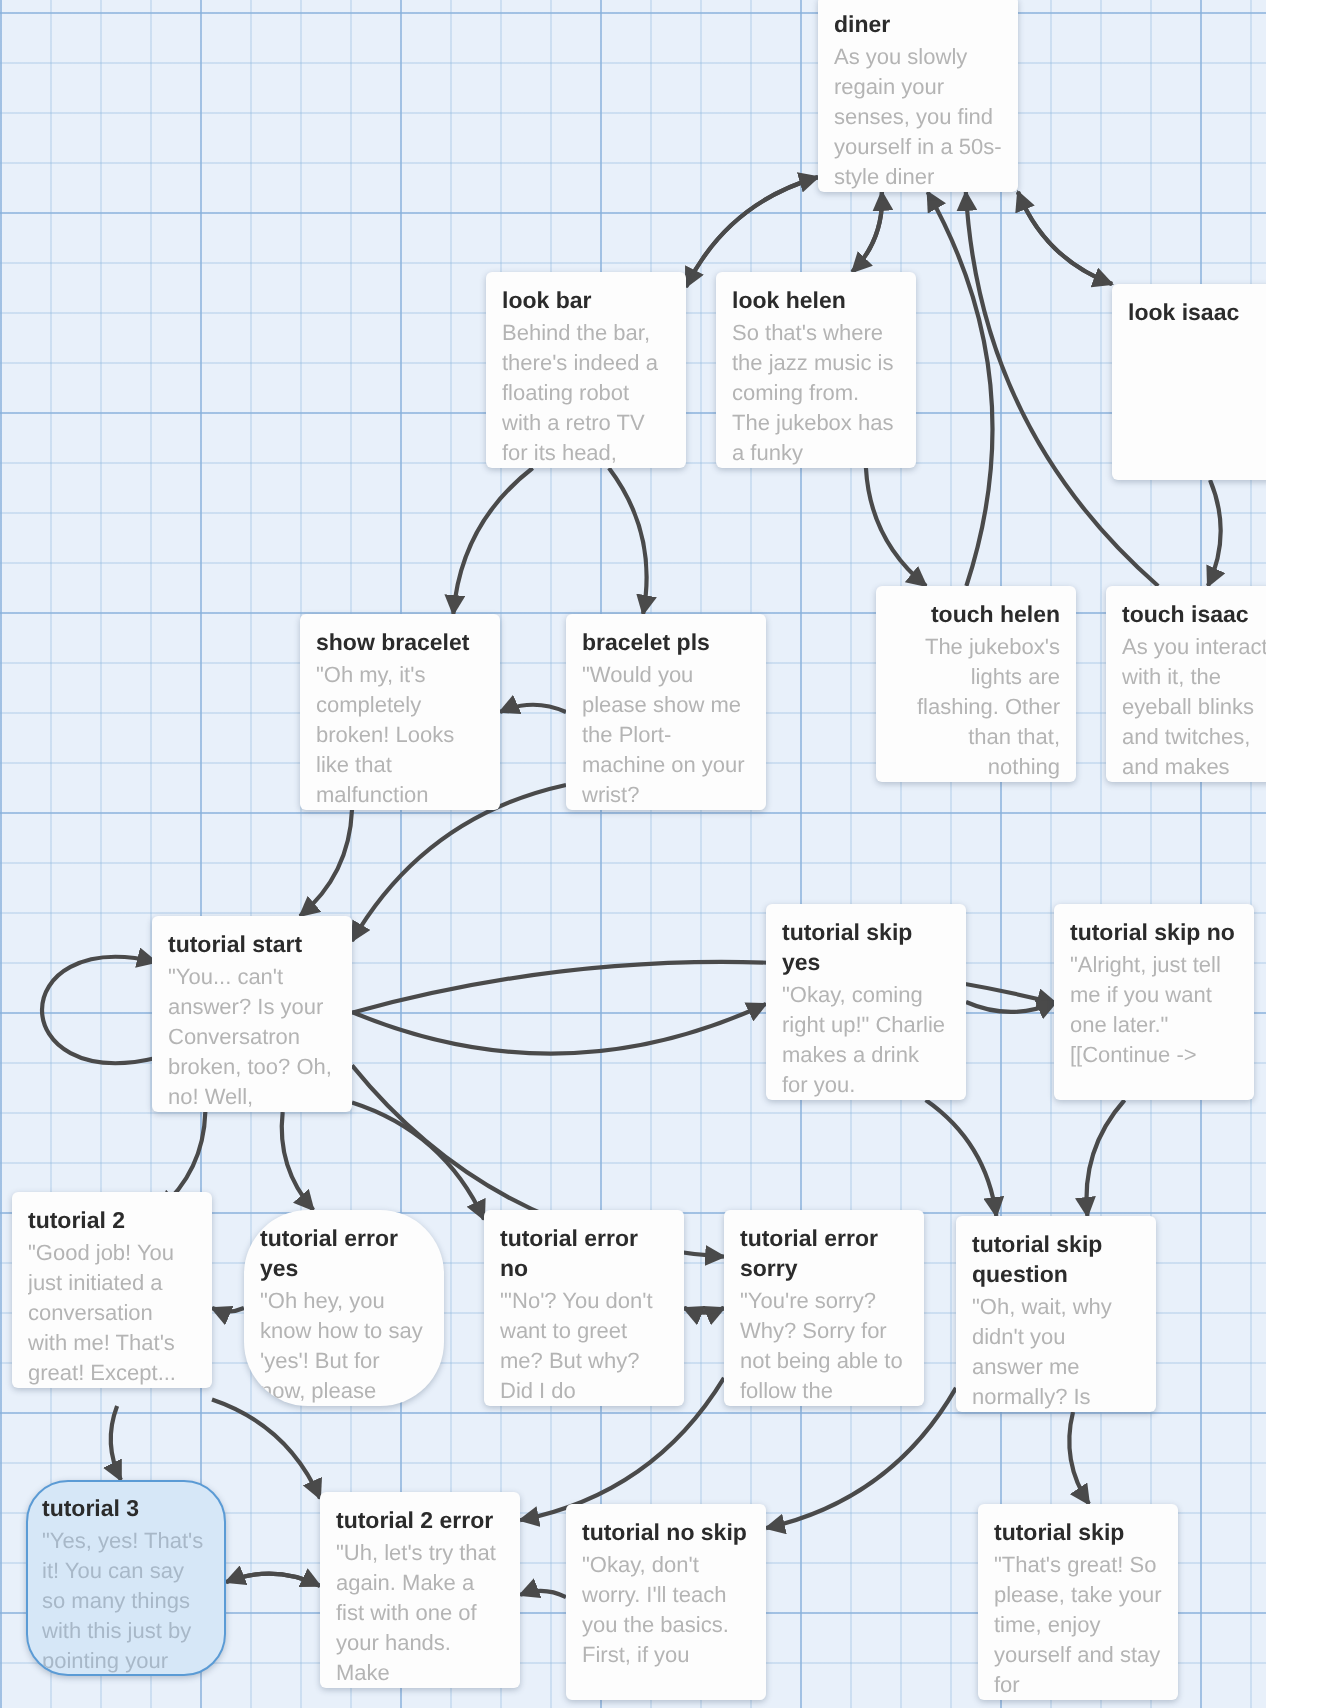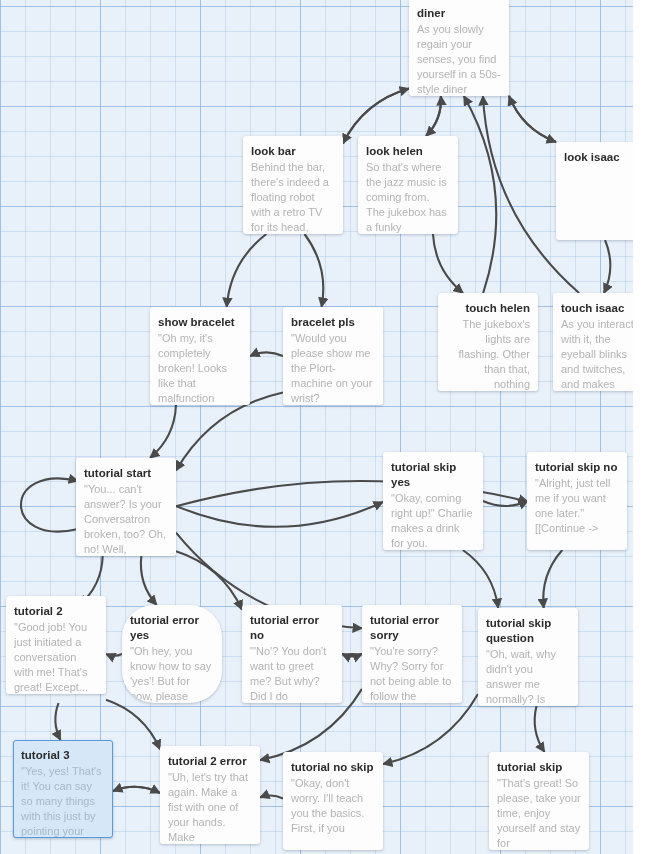--- a/index.html
+++ b/index.html
@@ -169,21 +169,21 @@
         <div class="p-excerpt">"'No'? You don't want to greet me? But why? Did I do</div>
       </div>
       <div class="passage" style="left: 362px; top: 605px;">
         <div class="p-title">tutorial error sorry</div>
         <div class="p-excerpt">"You're sorry? Why? Sorry for not being able to follow the</div>
       </div>
       <div class="passage" style="left: 478px; top: 608px;">
         <div class="p-title">tutorial skip question</div>
         <div class="p-excerpt">"Oh, wait, why didn't you answer me normally? Is</div>
       </div>
-      <div class="passage selected" style="left: 13px; top: 740px;">
+      <div class="passage selected" style="left: 13px; top: 740px; border-radius: 21px;">
         <div class="p-title">tutorial 3</div>
         <div class="p-excerpt">"Yes, yes! That's it! You can say so many things with this just by pointing your</div>
       </div>
       <div class="passage" style="left: 160px; top: 746px;">
         <div class="p-title">tutorial 2 error</div>
         <div class="p-excerpt">"Uh, let's try that again. Make a fist with one of your hands. Make</div>
       </div>
       <div class="passage" style="left: 283px; top: 752px;">
         <div class="p-title">tutorial no skip</div>
         <div class="p-excerpt">"Okay, don't worry. I'll teach you the basics. First, if you</div>

